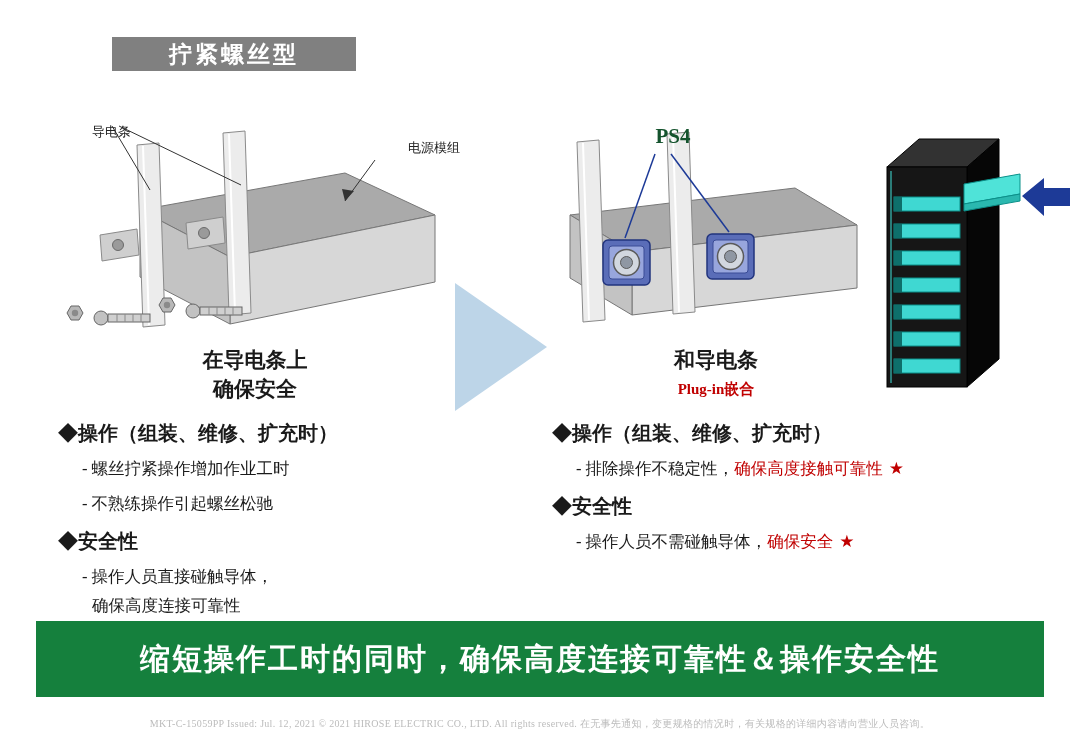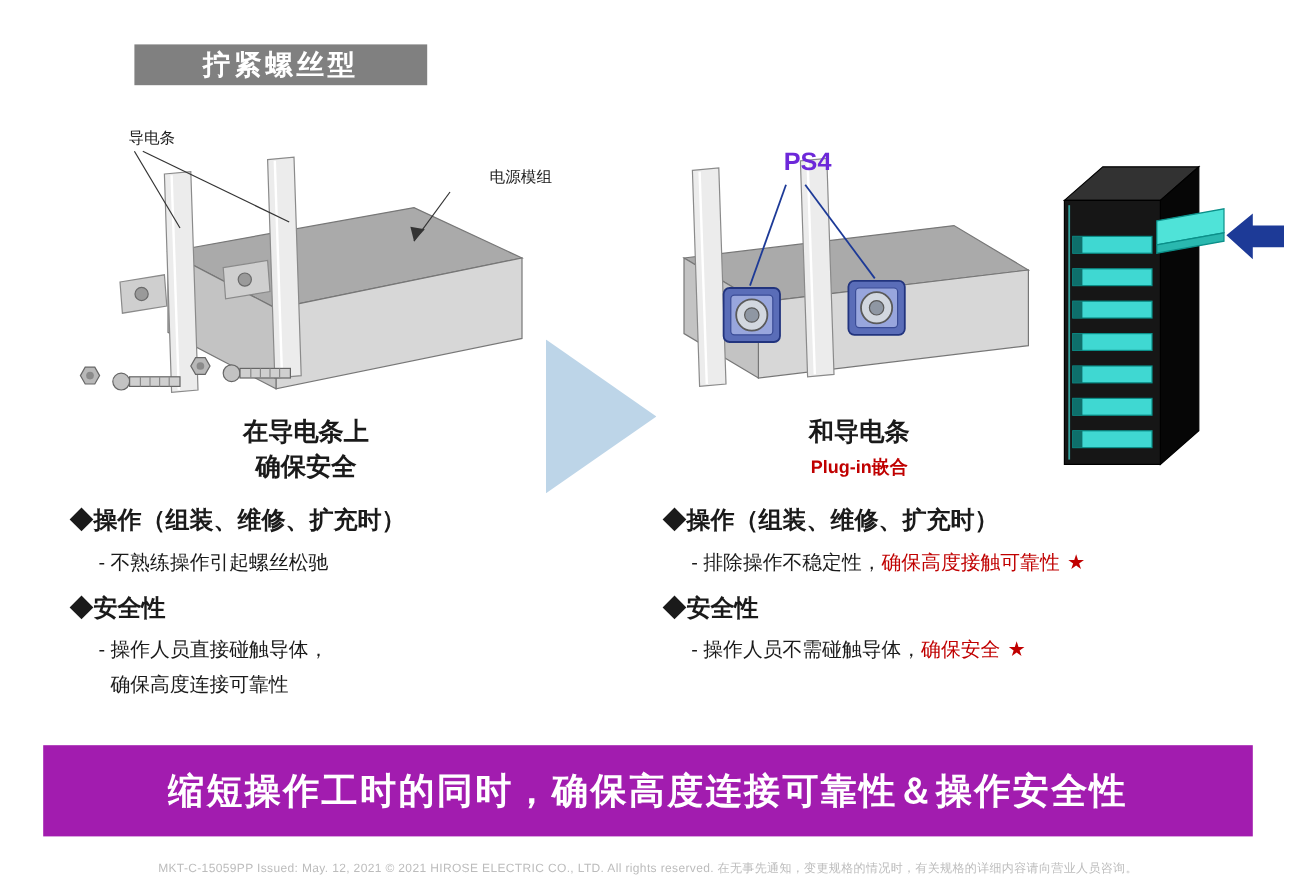--- a/index.html
+++ b/index.html
@@ -1,52 +1,52 @@
 <!DOCTYPE html>
 <html><head>
 <meta charset="utf-8">
 <style>
   html,body { margin:0; padding:0; background:#ffffff; }
   .slide {
     position:relative; width:1080px; height:743px; background:#ffffff;
-    font-family:Liberation Sans, sans-serif; color:#1a1a1a;
+    font-family:Liberation Serif, serif; color:#1a1a1a;
     overflow:hidden;
   }
   .abs { position:absolute; }
 
   .hdr {
     position:absolute; top:37px; width:244px; height:34px;
     display:flex; align-items:center; justify-content:center;
     color:#ffffff; font-size:23px; font-weight:bold; letter-spacing:3px;
   }
   .hdr-left  { left:112px; background:#808080; }
   .hdr-right { left:690px; background:#1d3a97; }
 
   .diagram-label { position:absolute; font-size:13px; color:#222; white-space:nowrap; }
   .ps4-label { position:absolute; left:633px; top:124px; width:80px; text-align:center;
-               font-size:21px; font-weight:bold; color:#6d28d9; }
+               font-size:21px; font-weight:bold; color:#14532d; }
 
   .caption { position:absolute; width:250px; text-align:center;
              font-size:21px; font-weight:bold; line-height:29px; white-space:nowrap; }
   .caption-left  { left:130px; top:346px; }
   .caption-right { left:591px; top:346px; }
   .caption .red { color:#c00000; font-size:15px; }
 
   .bullets { position:absolute; top:420px; }
   .bullets-left  { left:58px;  width:460px; }
   .bullets-right { left:552px; width:510px; }
   .b-title { font-size:20px; font-weight:bold; margin:0 0 11px 0; white-space:nowrap; }
   .b-item  { font-size:16.5px; margin:0 0 13px 24px; white-space:nowrap; }
   .b-cont  { margin-left:34px; margin-top:-6px; }
   .red  { color:#c00000; }
   .star { color:#c00000; margin-left:6px; font-size:17px; }
 
   .banner {
     position:absolute; left:36px; top:621px; width:1008px; height:76px;
-    background:#a21caf; display:flex; align-items:center; justify-content:center;
+    background:#15803d; display:flex; align-items:center; justify-content:center;
     color:#ffffff; font-size:30px; font-weight:bold; letter-spacing:2px; white-space:nowrap;
   }
   .footer {
     position:absolute; left:0; top:717px; width:100%; text-align:center;
     font-size:10px; color:#bcbcbc; letter-spacing:0.3px; white-space:nowrap;
   }
   svg { display:block; }
 </style>
 </head>
 <body>
@@ -102,21 +102,21 @@
         <line x1="188" y1="222" x2="188" y2="230" stroke="#8a8a8a"></line>
     </g>
 
     <g>
       <line x1="67" y1="41" x2="105" y2="105" stroke="#333" stroke-width="1"></line>
       <line x1="74" y1="41" x2="196" y2="100" stroke="#333" stroke-width="1"></line>
       <line x1="330" y1="75" x2="300" y2="116" stroke="#333" stroke-width="1"></line>
       <polygon points="300,116 309,106 297,104" fill="#333"></polygon>
     </g>
   </svg>
-  <div class="diagram-label" style="left:92px; top:106px;margin-left:15px;">导电条</div>
+  <div class="diagram-label" style="left:92px; top:123px;">导电条</div>
   <div class="diagram-label" style="left:368px; top:139px;margin-left:40px;">电源模组</div>
 
   <svg class="abs" style="left:455px; top:283px;" width="92" height="128" viewBox="0 0 92 128">
     <polygon points="0,0 92,64 0,128" fill="#bdd5e8"></polygon>
   </svg>
 
   <svg class="abs" style="left:555px; top:128px;" width="320" height="235" viewBox="0 0 320 235">
 
     <g>
       <polygon points="15,87 240,60 302,97 77,124" fill="#aaaaaa" stroke="#777" stroke-width="1"></polygon>
@@ -189,34 +189,35 @@
     <div>在导电条上</div>
     <div>确保安全</div>
   </div>
   <div class="caption caption-right">
     <div>和导电条</div>
     <div class="red">Plug-in嵌合</div>
   </div>
 
   <div class="bullets bullets-left">
     <p class="b-title">◆操作（组装、维修、扩充时）</p>
+    <p class="b-item">- 螺丝拧紧操作增加作业工时</p>
     <p class="b-item">- 不熟练操作引起螺丝松驰</p>
     <p class="b-title">◆安全性</p>
     <p class="b-item">- 操作人员直接碰触导体，</p>
     <p class="b-item b-cont">确保高度连接可靠性</p>
   </div>
 
   <div class="bullets bullets-right">
     <p class="b-title">◆操作（组装、维修、扩充时）</p>
     <p class="b-item">
       <span>- 排除操作不稳定性，</span><span class="red">确保高度接触可靠性</span><span class="star">★</span>
     </p>
     <p class="b-title">◆安全性</p>
     <p class="b-item">
       <span>- 操作人员不需碰触导体，</span><span class="red">确保安全</span><span class="star">★</span>
     </p>
   </div>
 
   <div class="banner">缩短操作工时的同时，确保高度连接可靠性＆操作安全性</div>
 
-  <div class="footer">MKT-C-15059PP  Issued: May. 12, 2021  © 2021 HIROSE ELECTRIC CO., LTD. All rights reserved.  在无事先通知，变更规格的情况时，有关规格的详细内容请向营业人员咨询。</div>
+  <div class="footer">MKT-C-15059PP  Issued: Jul. 12, 2021  © 2021 HIROSE ELECTRIC CO., LTD. All rights reserved.  在无事先通知，变更规格的情况时，有关规格的详细内容请向营业人员咨询。</div>
 
 </div>
 
 </body></html>

